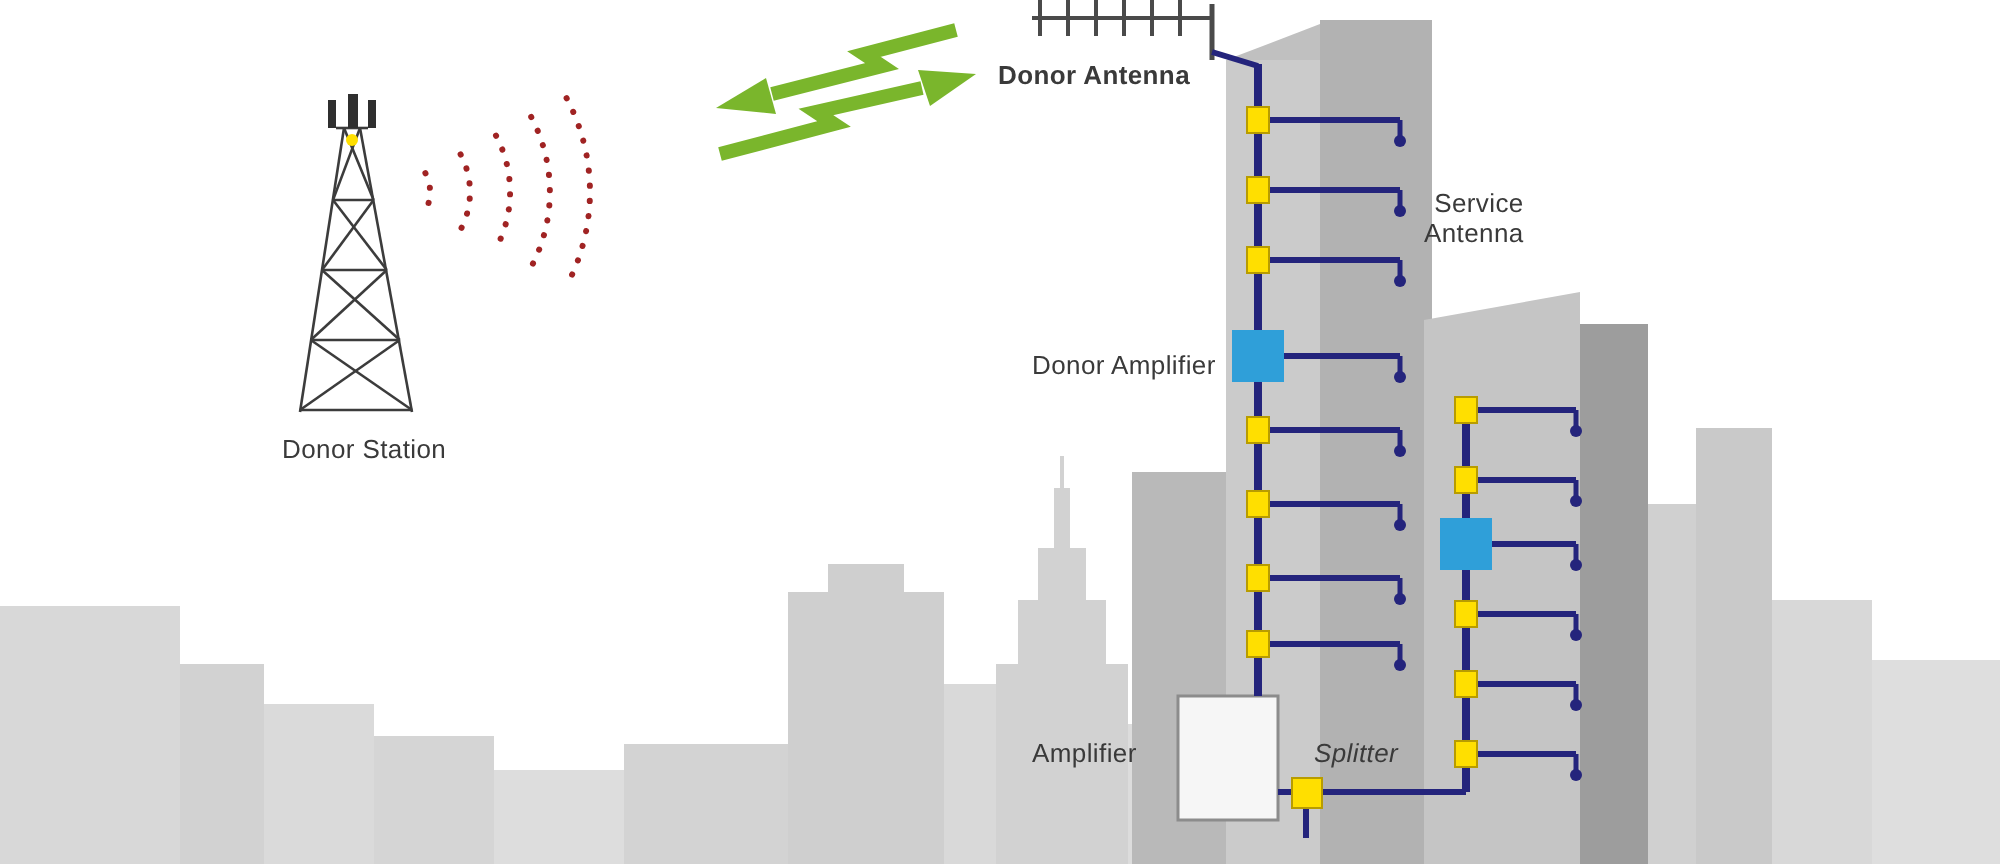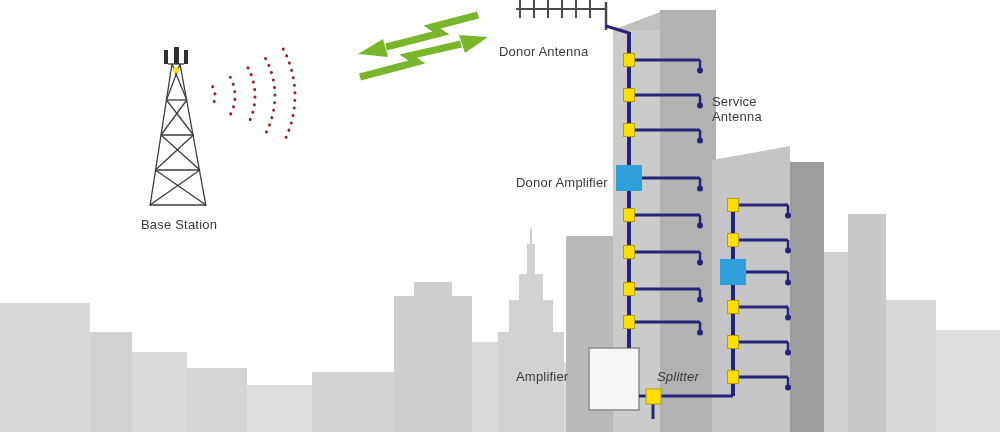--- a/index.html
+++ b/index.html
@@ -1,20 +1,20 @@
 <!DOCTYPE html>
 <html style="--cable: #24247c; --tap: #ffdf00; --tap-border: #b89c00; --amplifier: #2f9fd9; --arrow: #7ab62c; --wave: #a02323; --text: #3a3a3a;"><head>
 <meta charset="utf-8">
 <style>
   html,body{margin:0;padding:0;background:#ffffff;}
   .stage{position:relative;width:1000px;height:432px;overflow:hidden;background:#fff;
          font-family:"Liberation Sans", sans-serif;}
   .stage svg{position:absolute;left:0;top:0;}
   .label{position:absolute;font-size:13px;color:var(--text,#3a3a3a);letter-spacing:.2px;}
-  .pre{white-space:pre-line;line-height:15px;}
+  .pre{white-space:pre-line;line-height:15px;text-align:right;}
   .cable{stroke:var(--cable);fill:none;}
   .cable-fill{fill:var(--cable);}
   .tap{fill:var(--tap);stroke:var(--tap-border);stroke-width:1;}
   .amp{fill:var(--amplifier);}
   .wave{stroke:var(--wave);fill:none;stroke-width:3;stroke-linecap:round;stroke-dasharray:0.1 7.5;}
   .arrow{stroke:var(--arrow);fill:none;stroke-width:7;stroke-linejoin:miter;}
   .arrowhead{fill:var(--arrow);}
   .tower{stroke:#3c3c3c;stroke-width:1.3;fill:none;}
   .ant{stroke:#4a4a4a;stroke-width:2;fill:none;}
 </style>
@@ -172,20 +172,20 @@
         <line x1="788" y1="342" x2="788" y2="350" class="cable" stroke-width="2.5"></line>
         <circle cx="788" cy="352.5" r="3" class="cable-fill"></circle>
         <rect x="727.5" y="335.5" width="11" height="13" class="tap"></rect>
         <line x1="733" y1="377" x2="788" y2="377" class="cable" stroke-width="3"></line>
         <line x1="788" y1="377" x2="788" y2="385" class="cable" stroke-width="2.5"></line>
         <circle cx="788" cy="387.5" r="3" class="cable-fill"></circle>
         <rect x="727.5" y="370.5" width="11" height="13" class="tap"></rect>
       </g>
   </svg>
 
-  <div class="label" style="left:499px;top:44px;">Donor Antenna</div>
+  <div class="label" style="left:499px;top:30px;font-weight:bold;">Donor Antenna</div>
   <div class="label pre" style="left:712px;top:94px;">Service
 Antenna</div>
   <div class="label" style="left:516px;top:175px;">Donor Amplifier</div>
-  <div class="label" style="left:141px;top:217px;">Base Station</div>
+  <div class="label" style="left:141px;top:217px;">Donor Station</div>
   <div class="label" style="left:516px;top:369px;">Amplifier</div>
   <div class="label" style="left:657px;top:369px;font-style:italic;">Splitter</div>
 </div>
 
 </body></html>

